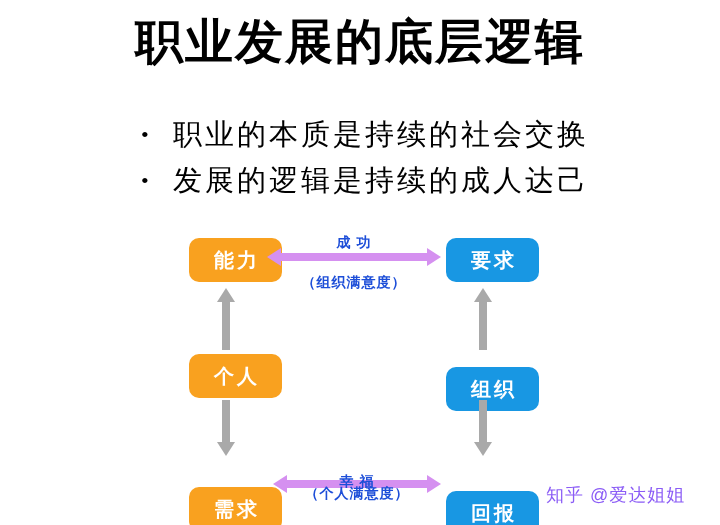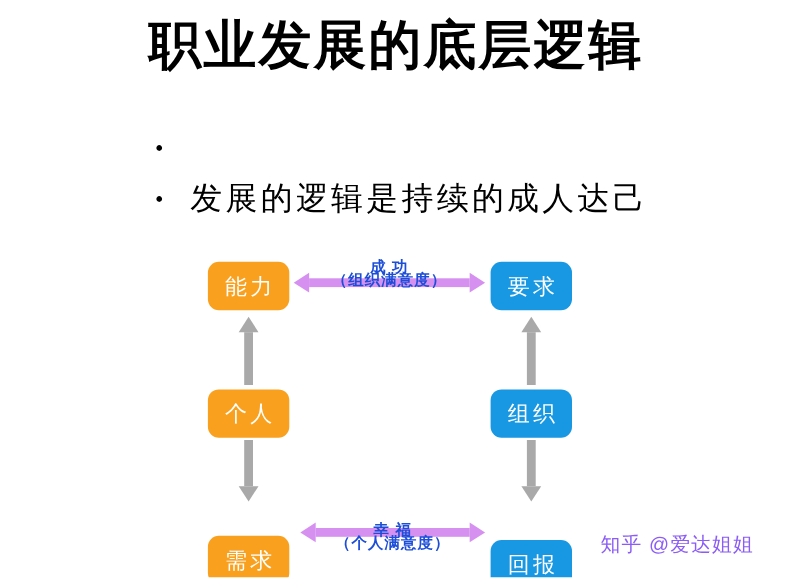--- a/index.html
+++ b/index.html
@@ -45,28 +45,28 @@
   .bullet-marker {
     width: 32px;
     font-size: 22px;
     letter-spacing: 0;
     color: #000000;
   }
 
   
   .box {
     position: absolute;
-    width: 74px;
+    width: 93px;
     height: 44px;
     border-radius: 10px;
     display: flex;
     align-items: center;
     justify-content: center;
     color: #ffffff;
-    font-weight: normal;
+    font-weight: bold;
     font-size: 20px;
     letter-spacing: 3px;
     text-indent: 3px;
     white-space: nowrap;
   }
   .box-ability      { left: 189px; top: 238px; }
   .box-requirement  { left: 446px; top: 238px; }
   .box-individual   { left: 189px; top: 354px; }
   .box-organization { left: 446px; top: 354px; }
   .box-need         { left: 189px; top: 487px; }
@@ -128,21 +128,21 @@
     position: absolute;
     width: 166px;
     text-align: center;
     font-weight: bold;
     font-size: 14px;
     letter-spacing: 1px;
     color: #1d4ed8;
     white-space: nowrap;
   }
   .lbl-top-above    { left: 271px; top: 234px; }
-  .lbl-top-below    { left: 271px; top: 246px; }
+  .lbl-top-below    { left: 271px; top: 274px; }
   .lbl-bottom-above { left: 274px; top: 461px; margin-top: 12px; }
   .lbl-bottom-below { left: 274px; top: 485px; }
 
   
   .watermark {
     position: absolute;
     left: 546px;
     top: 483px;
     font-size: 18px;
     letter-spacing: 1px;
@@ -153,31 +153,32 @@
 </head>
 <body>
 
 <div class="slide">
 
   <div class="title">职业发展的底层逻辑</div>
 
   <div class="bullets">
     <div class="bullet-row">
       <span class="bullet-marker">•</span>
+      <span>职业的本质是持续的社会交换</span>
     </div>
     <div class="bullet-row">
       <span class="bullet-marker">•</span>
       <span>发展的逻辑是持续的成人达己</span>
     </div>
   </div>
 
   <div class="box box-ability" style="background: rgb(249, 161, 31);">能力</div>
   <div class="box box-individual" style="background: rgb(249, 161, 31);">个人</div>
   <div class="box box-requirement" style="background: rgb(24, 151, 227);">要求</div>
-  <div class="box box-organization" style="background: rgb(24, 151, 227);">组织</div>
+  <div class="box box-organization" style="background: rgb(24, 151, 227); margin-top: 13px;">组织</div>
   <div class="box box-need" style="background: rgb(249, 161, 31);">需求</div>
   <div class="box box-reward" style="background: rgb(24, 151, 227);">回报</div>
 
   <div class="varrow va-l-up">
     <div class="va-head-up"></div>
       <div class="va-shaft va-up-shaft"></div>
   </div>
   <div class="varrow va-r-up">
     <div class="va-head-up"></div>
       <div class="va-shaft va-up-shaft"></div>

